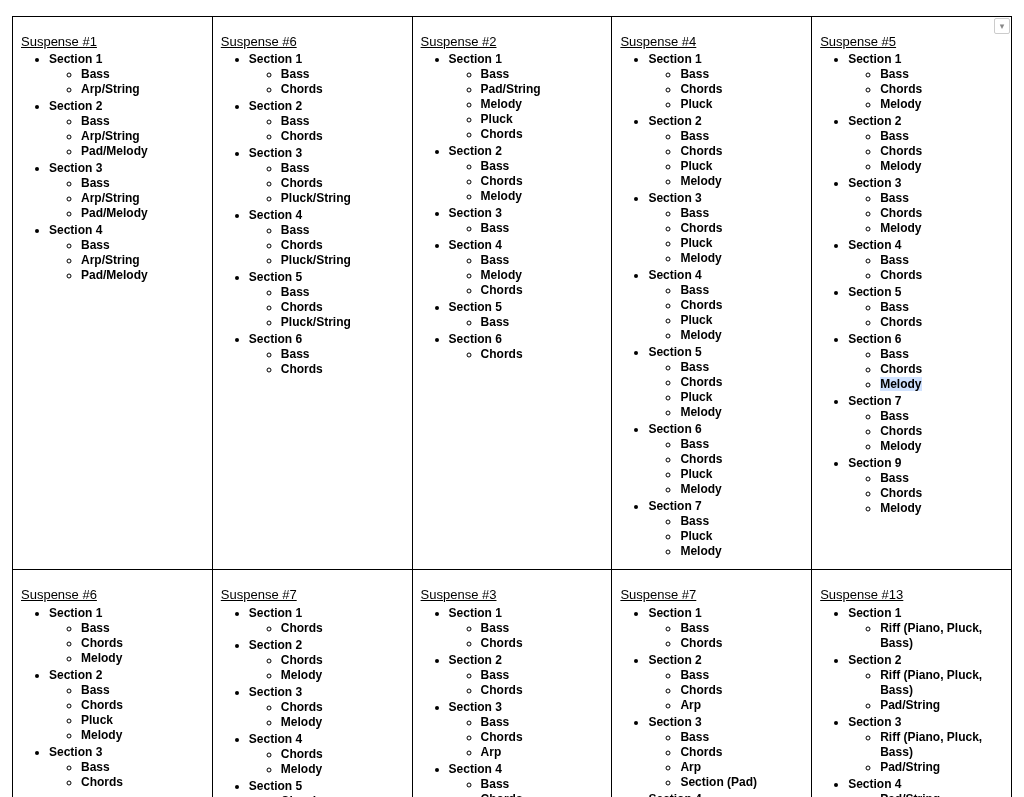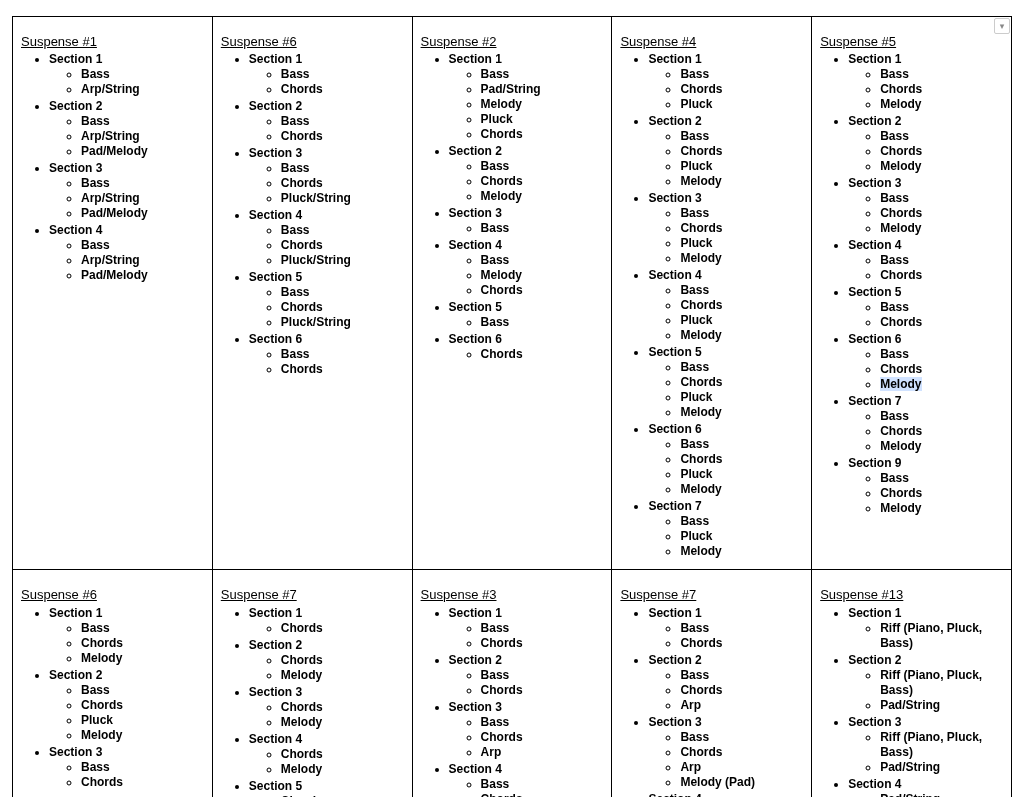--- a/index.html
+++ b/index.html
@@ -333,21 +333,21 @@
             </ul></li>
           <li><span>Section 2</span><ul class="inner">
               <li><span>Bass</span></li>
               <li><span>Chords</span></li>
               <li><span>Arp</span></li>
             </ul></li>
           <li><span>Section 3</span><ul class="inner">
               <li><span>Bass</span></li>
               <li><span>Chords</span></li>
               <li><span>Arp</span></li>
-              <li><span>Melody (Pad)</span></li>
+              <li><span>Section (Pad)</span></li>
             </ul></li>
           <li><span>Section 4</span><ul class="inner">
               <li><span>Bass</span></li>
             </ul></li>
         </ul>
       </div>
       <div class="cell">
         <div class="title">Suspense #13</div>
         <ul class="outer">
           <li><span>Section 1</span><ul class="inner">

